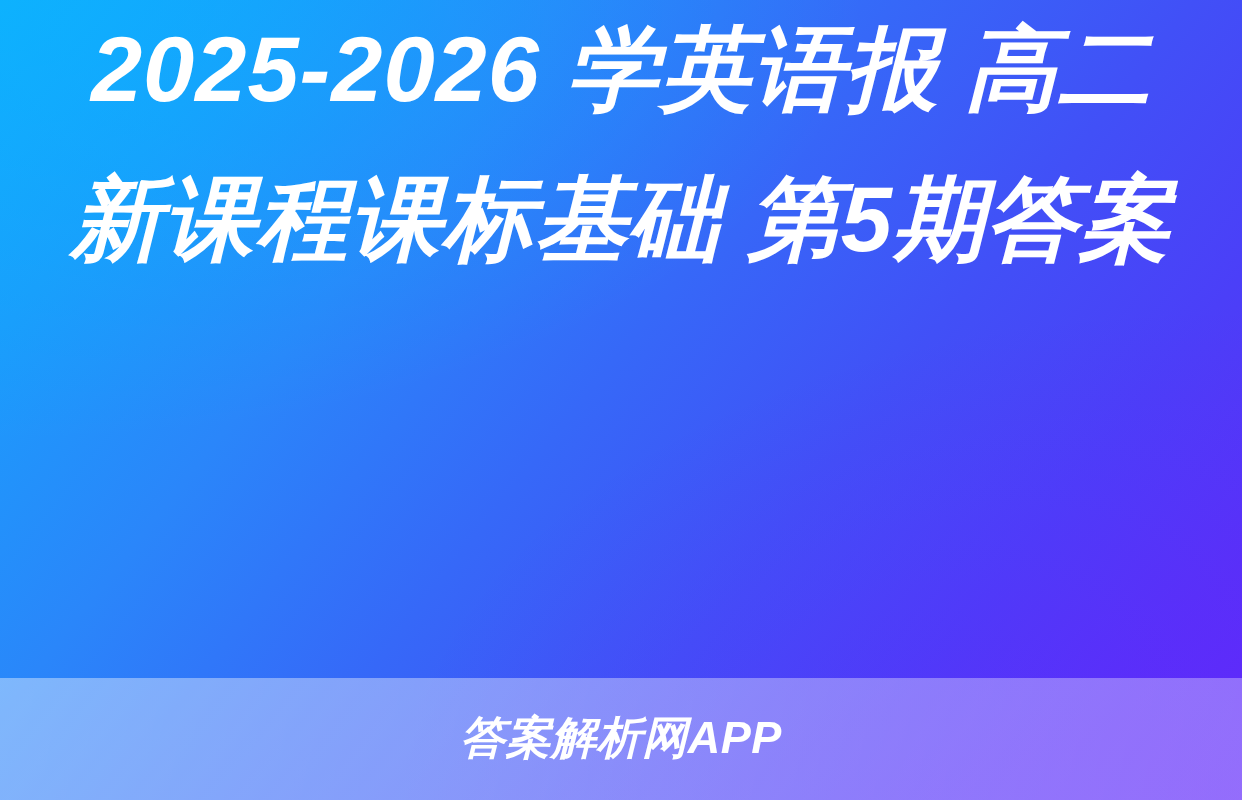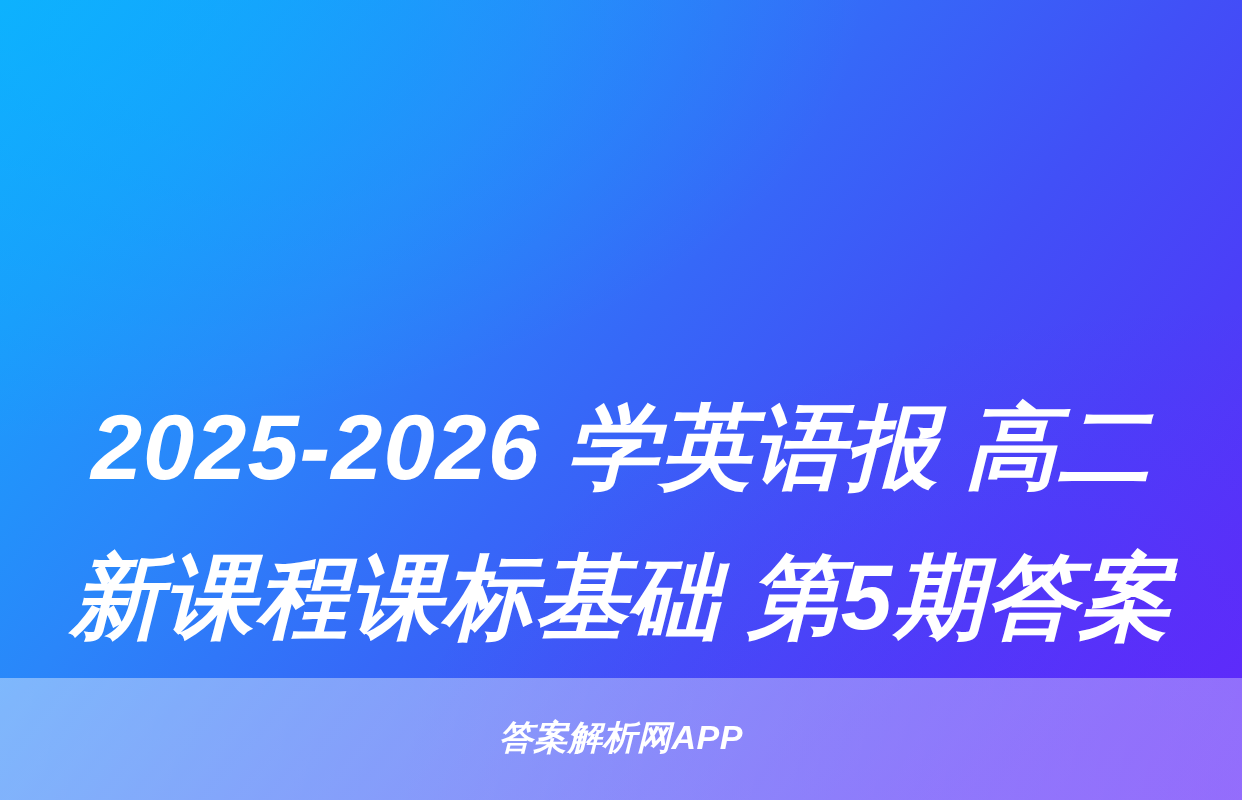--- a/index.html
+++ b/index.html
@@ -42,21 +42,21 @@
 
   .title-block {
     position: absolute;
     left: 0;
     right: 0;
     top: 0;
     height: 678px;
     display: flex;
     flex-direction: column;
     align-items: center;
-    justify-content: flex-end;
+    justify-content: flex-start;
     padding: 0 46px;
     box-sizing: border-box;
     z-index: 2;
   }
 
   .title {
     margin: 0;
     width: 100%;
     text-align: center;
     color: #ffffff;
@@ -87,21 +87,21 @@
     align-items: center;
     justify-content: center;
     z-index: 3;
   }
 
   .footer-brand {
     color: #ffffff;
     font-family: "Liberation Sans", "DejaVu Sans", sans-serif;
     font-weight: 700;
     font-style: italic;
-    font-size: 34px;
+    font-size: 45px;
     line-height: 1;
     letter-spacing: 0.5px;
     white-space: nowrap;
     transform: translateY(-2px);
   }
 </style>
 </head>
 <body>
 
 <div class="banner">

